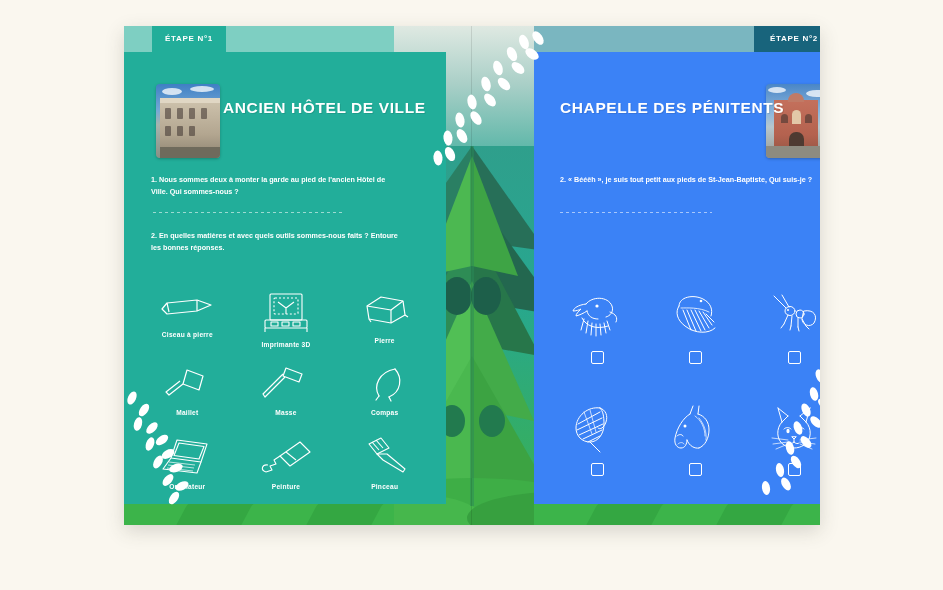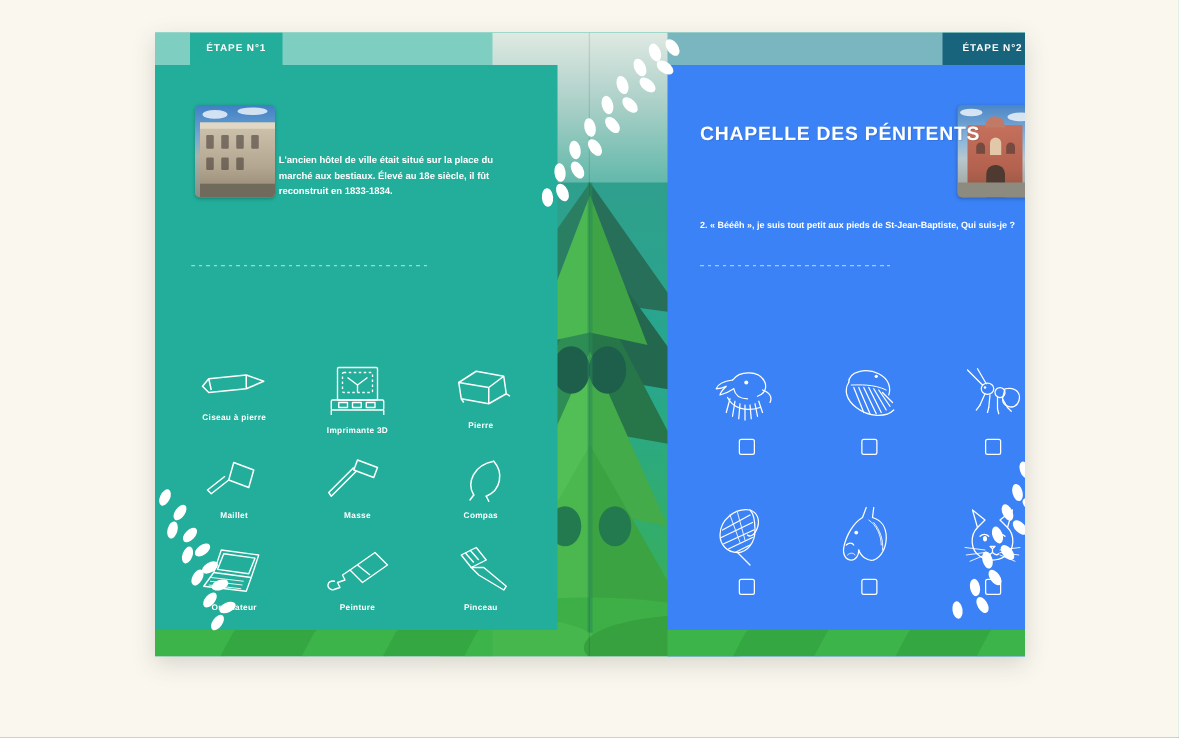--- a/index.html
+++ b/index.html
@@ -179,23 +179,25 @@
           <div class="ph-win" style="left:9px;top:24px;width:6px;height:11px;"></div>
           <div class="ph-win" style="left:21px;top:24px;width:6px;height:11px;"></div>
           <div class="ph-win" style="left:33px;top:24px;width:6px;height:11px;"></div>
           <div class="ph-win" style="left:45px;top:24px;width:6px;height:11px;"></div>
           <div class="ph-win" style="left:9px;top:42px;width:6px;height:10px;"></div>
           <div class="ph-win" style="left:21px;top:42px;width:6px;height:10px;"></div>
           <div class="ph-win" style="left:33px;top:42px;width:6px;height:10px;"></div>
           <div class="ph-bldg" style="left:4px;top:63px;width:60px;height:11px;background:#6f6a5c;"></div>
         </div>
 
-        <div class="intro intro-left">L'ancien hôtel de ville était situé sur la place du marché aux bestiaux. Élevé au 18e siècle, il fût reconstruit en 1833-1834.</div>
-
+        <div class="ttl ttl-left">ANCIEN HÔTEL DE VILLE</div>
+
+        <div class="q q1-left">1. Nous sommes deux à monter la garde au pied de l'ancien Hôtel de Ville. Qui sommes-nous ?</div>
         <div class="ansline ansline-left"></div>
+        <div class="q q2-left">2. En quelles matières et avec quels outils sommes-nous faits ? Entoure les bonnes réponses.</div>
 
         <div class="grid grid-left">
 
           <div class="cell">
             <svg width="60" height="34" viewBox="0 0 60 34" fill="none" stroke="#fff" stroke-width="1.2" stroke-linejoin="round">
               <path d="M5 17 L10 11 L40 8 L54 13 L40 19 L10 22 Z"></path>
               <path d="M10 11 L12 20"></path>
                 <path d="M40 8 L40 19"></path>
             </svg>
             <div class="lbl">Ciseau à pierre</div>

